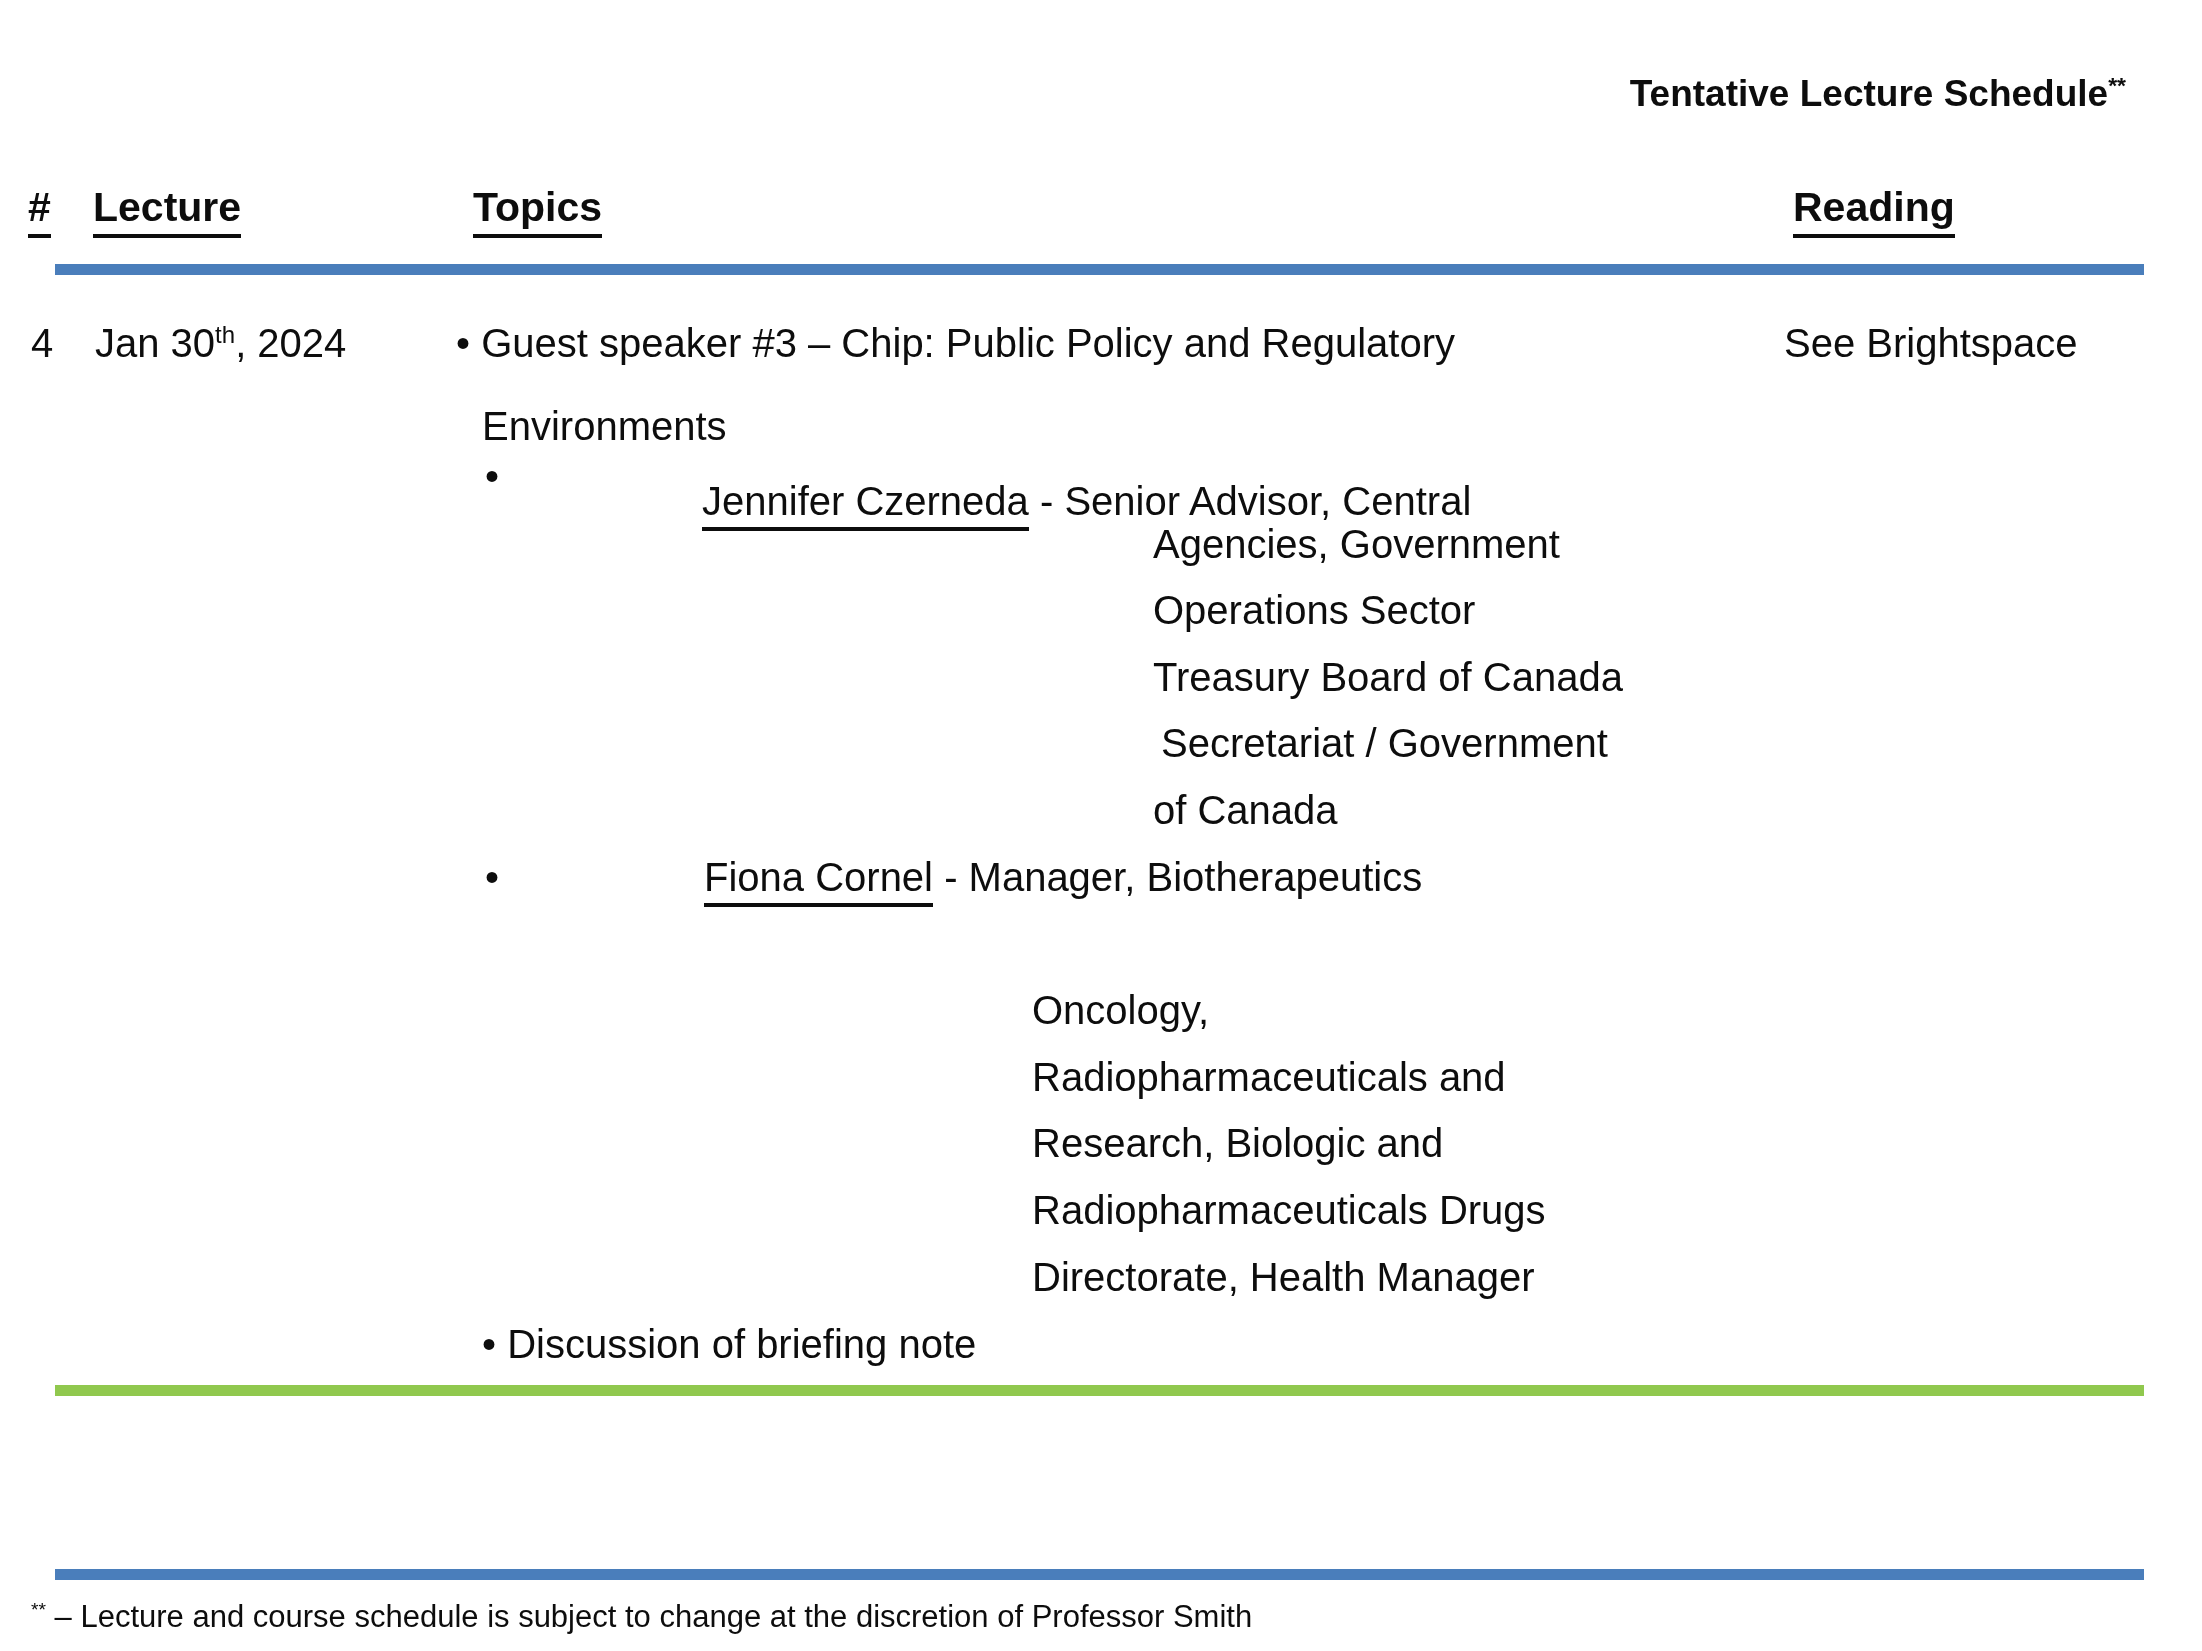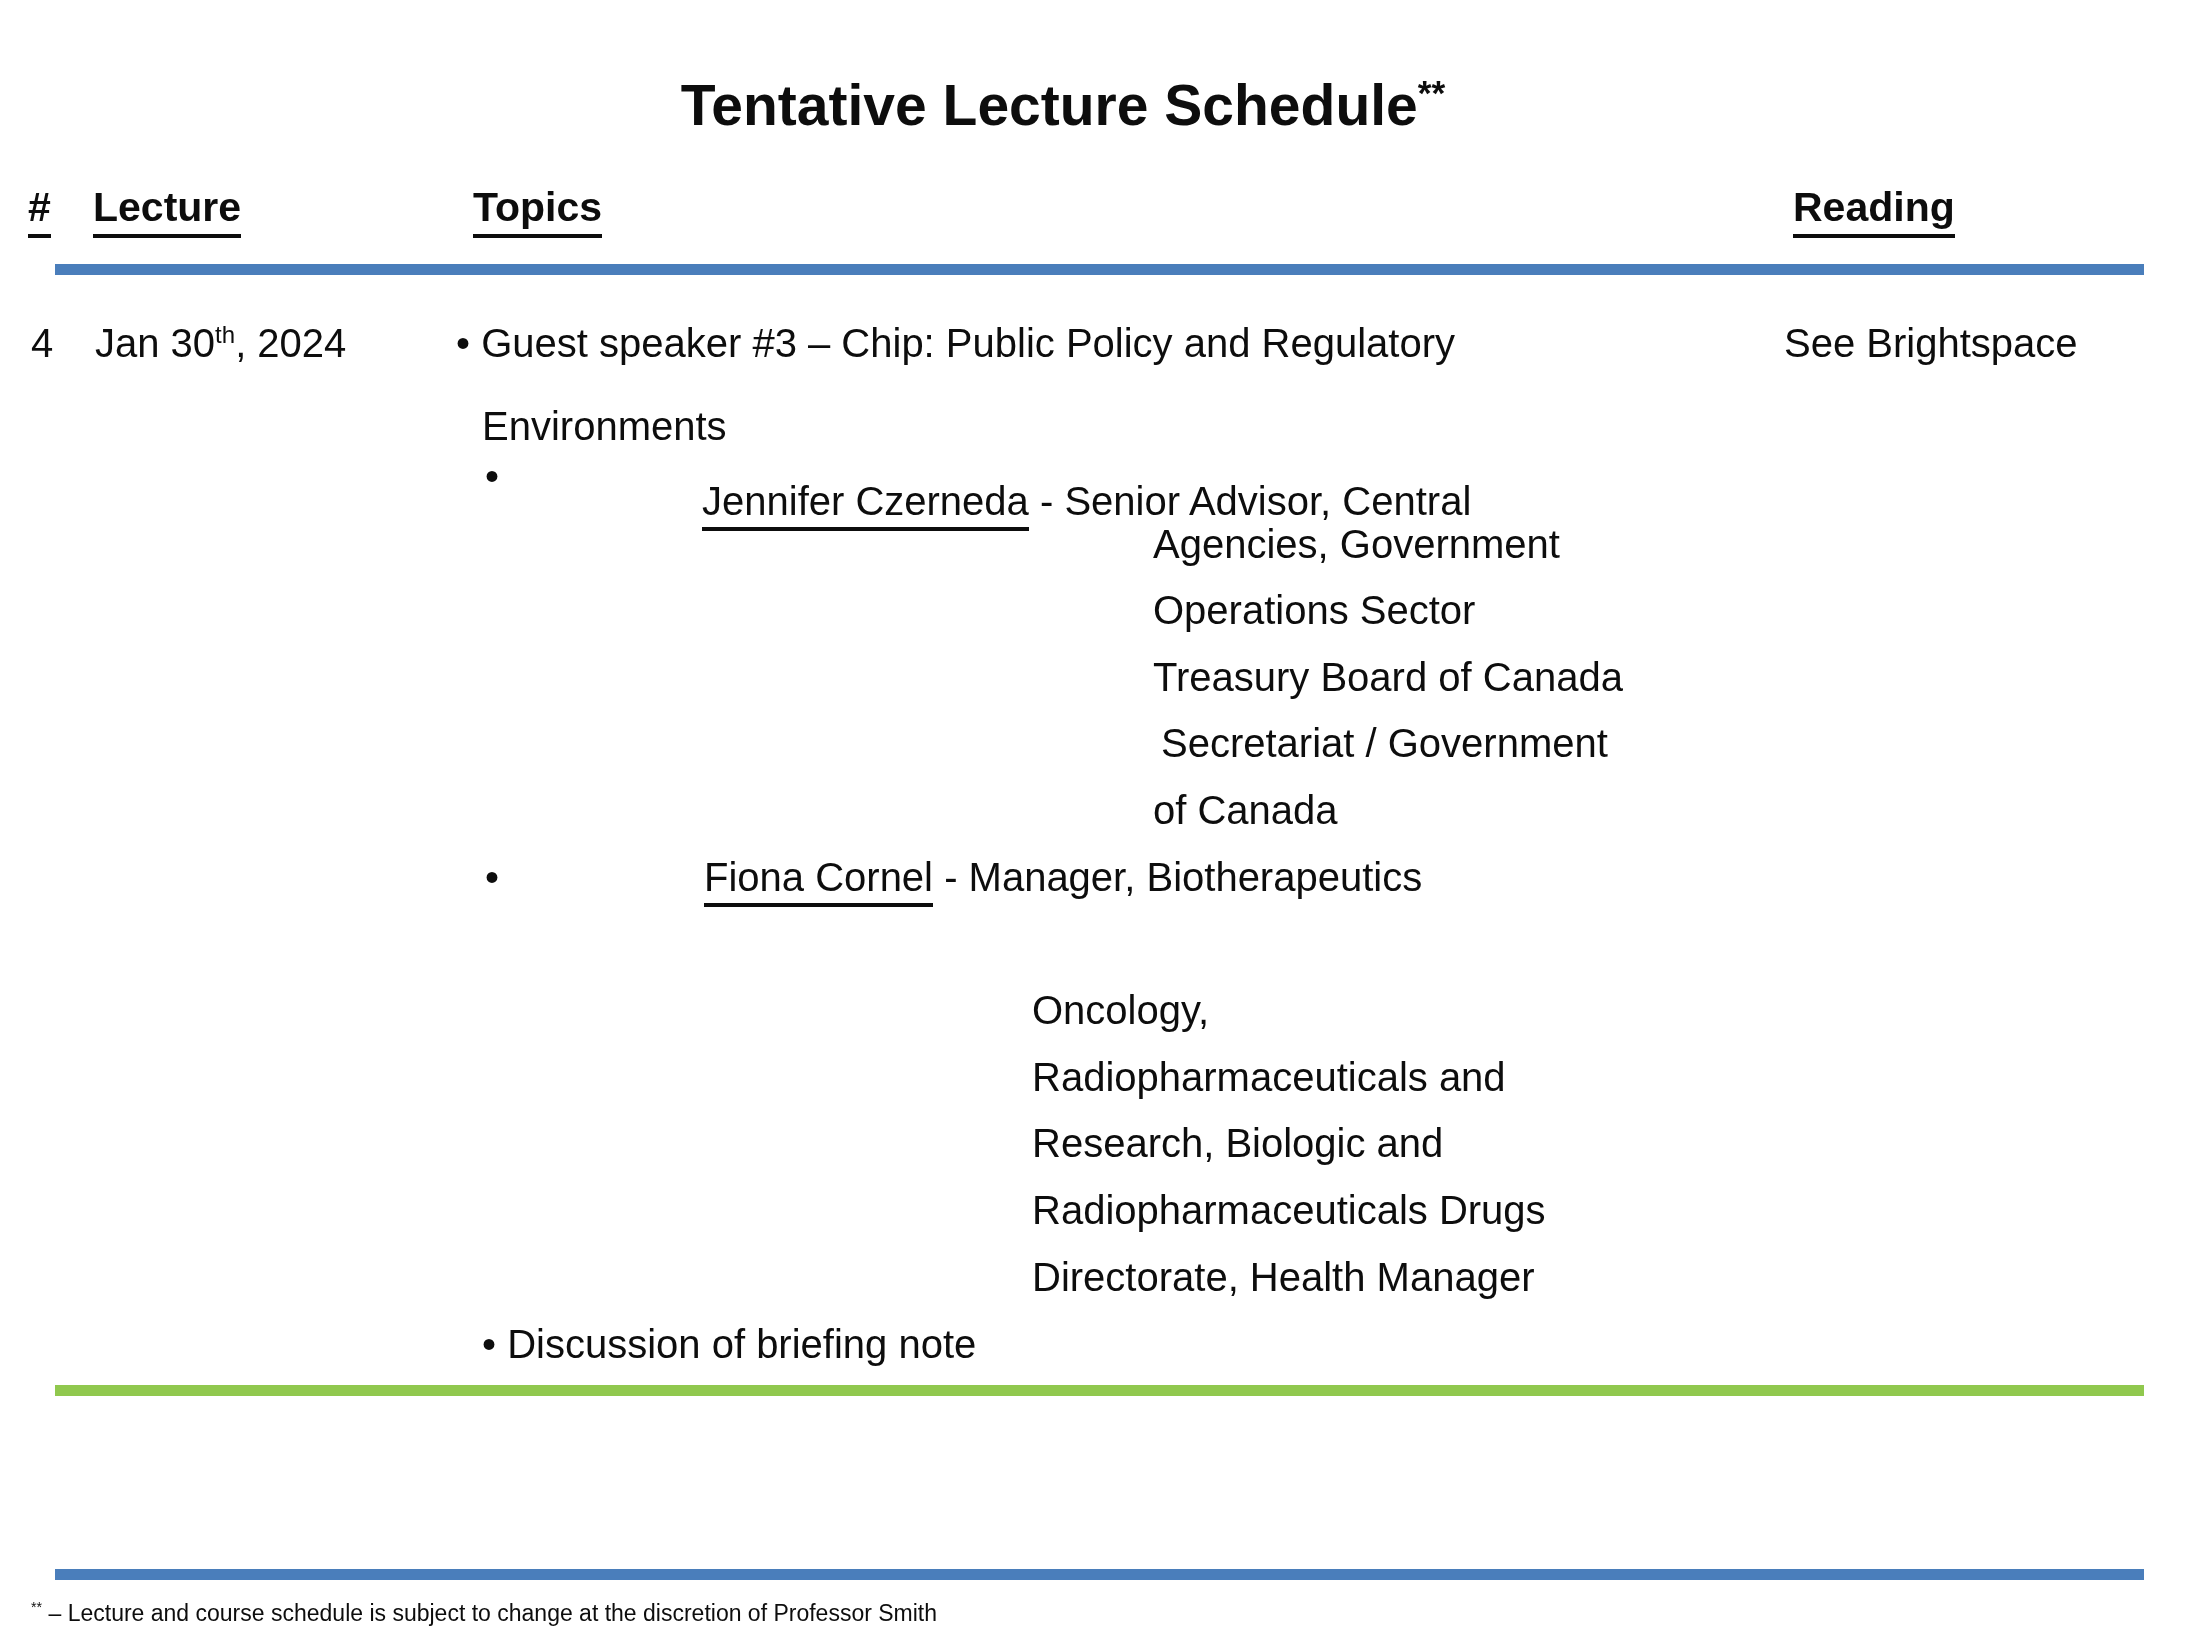--- a/index.html
+++ b/index.html
@@ -10,22 +10,22 @@
     background: #ffffff;
     font-family: "Liberation Sans", sans-serif;
     color: #0d0d0d;
     overflow: hidden;
   }
   .title {
     position: absolute;
     top: 72px;
     left: 0;
     width: 2126px;
-    text-align: center;
-    font-size: 57px;
+    text-align: right;
+    font-size: 37px;
     font-weight: bold;
     white-space: nowrap;
   }
   .title .sup { vertical-align: super; font-size: 62%; }
   .hdr {
     position: absolute;
     top: 184px;
     font-size: 41px;
     font-weight: bold;
     white-space: nowrap;
@@ -45,21 +45,21 @@
     position: absolute;
     font-size: 40px;
     white-space: nowrap;
     line-height: 1.15;
   }
   .sup { vertical-align: super; font-size: 60%; }
   .footnote {
     position: absolute;
     left: 31px;
     top: 1599px;
-    font-size: 23px;
+    font-size: 31px;
     white-space: nowrap;
   }
   .footnote .sup { vertical-align: super; font-size: 62%; }
 </style>
 </head>
 <body>
 
 <div class="slide">
 
   <div class="title">

